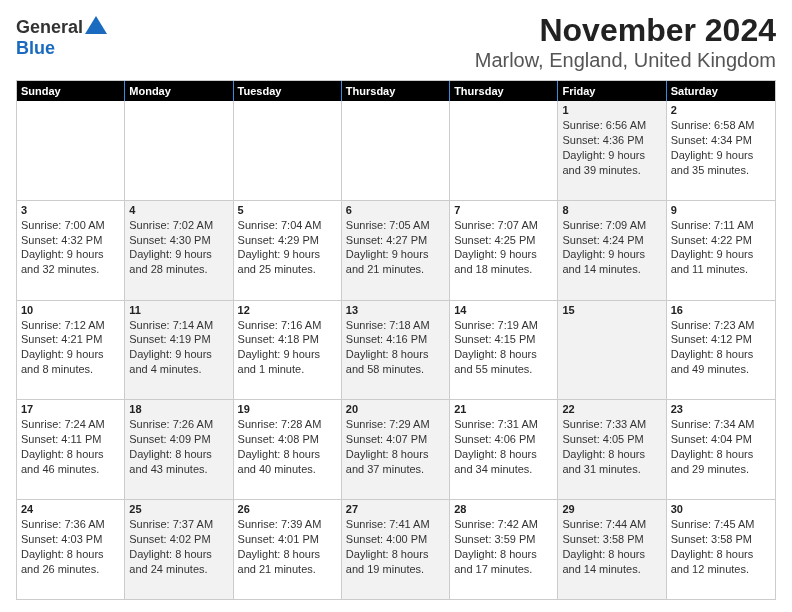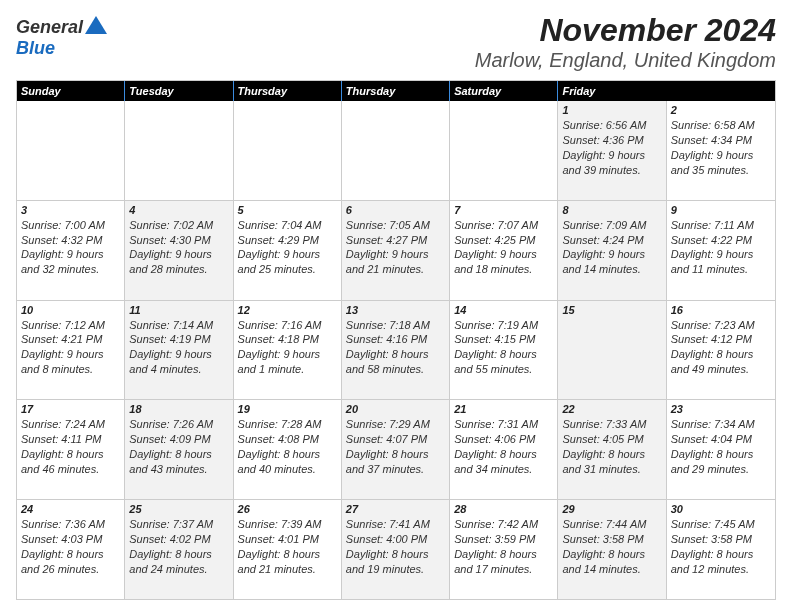--- a/index.html
+++ b/index.html
@@ -9,21 +9,20 @@
       width: 792px;
       height: 612px;
       overflow: hidden;
     }
     .page {
       width: 792px;
       height: 612px;
       padding: 12px 16px;
       display: flex;
       flex-direction: column;
-      font-style: italic;
     }
     .header {
       display: flex;
       justify-content: space-between;
       align-items: flex-start;
       margin-bottom: 8px;
     }
     .logo {
       display: flex;
       flex-direction: column;
@@ -141,25 +140,26 @@
     </div>
     <div class="title-section">
       <div class="main-title">November 2024</div>
       <div class="subtitle">Marlow, England, United Kingdom</div>
     </div>
   </div>
 
   <div class="calendar">
     <div class="cal-header">
     <div class="cal-header-cell">Sunday</div>
+        <div class="cal-header-cell">Monday</div>
         <div class="cal-header-cell">Tuesday</div>
         <div class="cal-header-cell">Thursday</div>
         <div class="cal-header-cell">Thursday</div>
+        <div class="cal-header-cell">Friday</div>
         <div class="cal-header-cell">Saturday</div>
-        <div class="cal-header-cell">Friday</div>
       </div>
     <div class="cal-body">
     <div class="cal-row">
           <div class="cal-cell empty"></div>
           <div class="cal-cell empty"></div>
           <div class="cal-cell empty"></div>
           <div class="cal-cell empty"></div>
           <div class="cal-cell empty"></div>
           <div class="cal-cell shaded">
             <div class="day-number">1</div>

